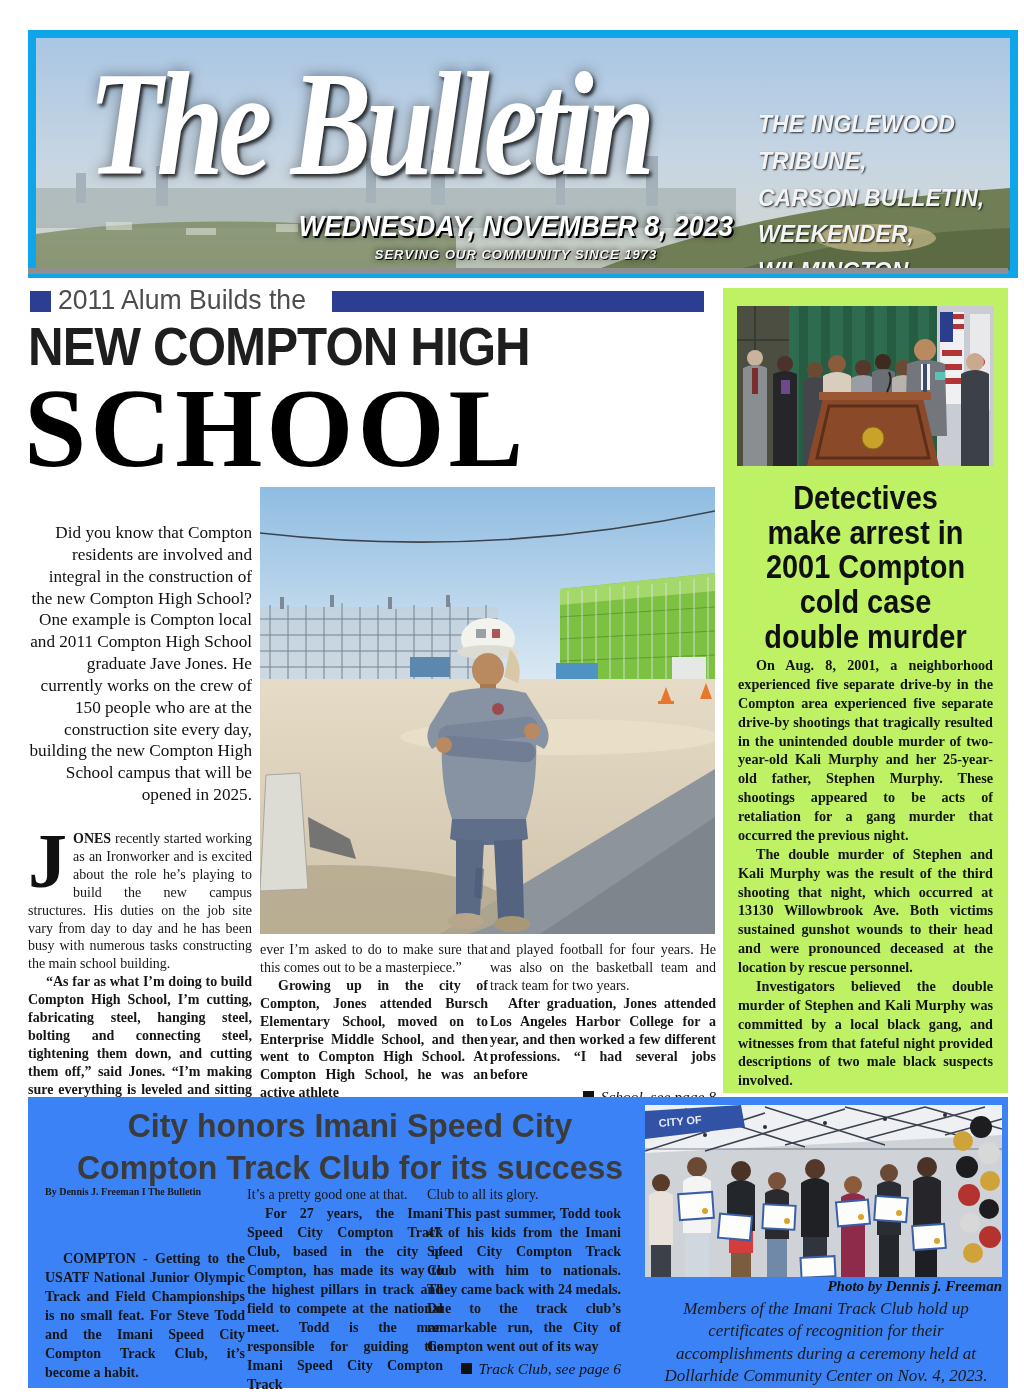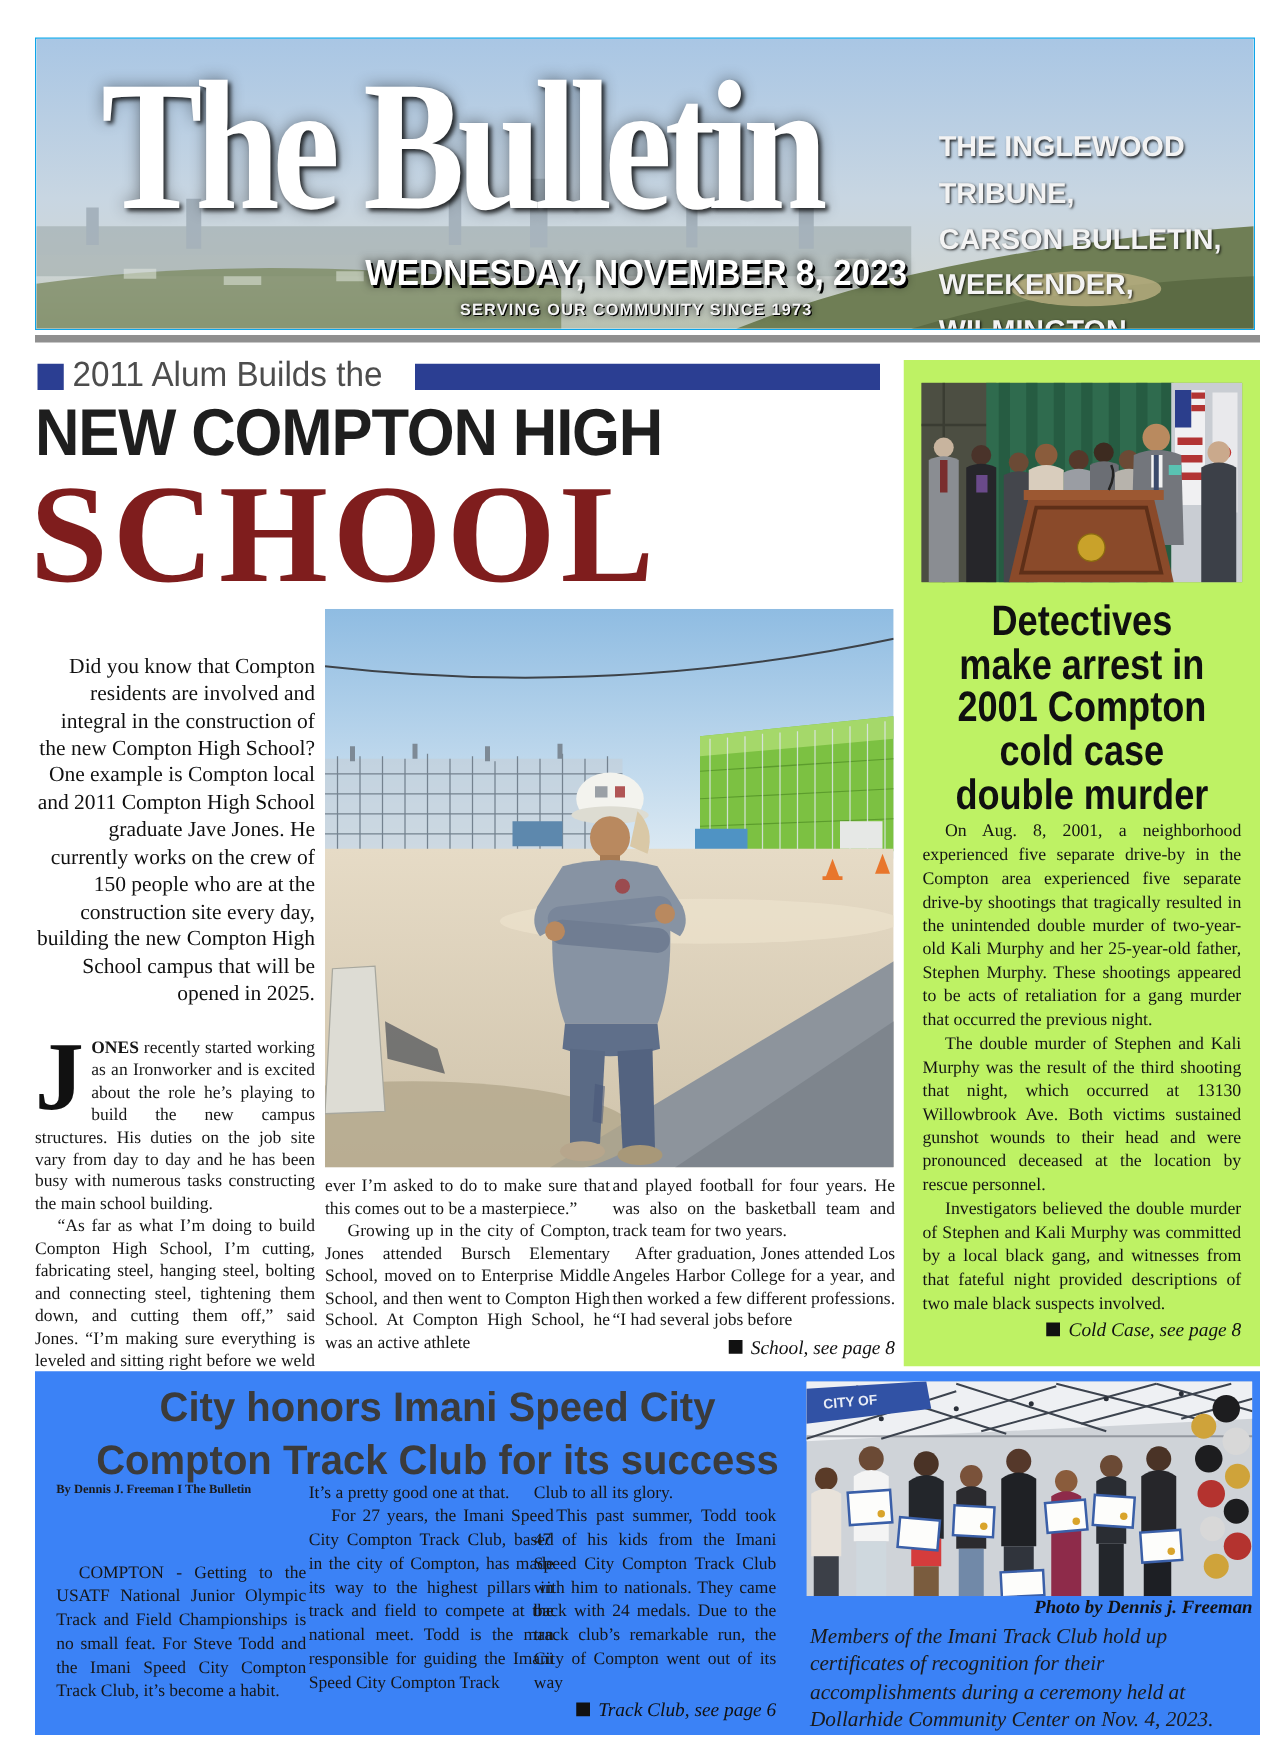--- a/index.html
+++ b/index.html
@@ -1,21 +1,21 @@
 <!DOCTYPE html>
 <html><head>
 <meta charset="utf-8">
 <style>
   html,body{margin:0;padding:0;background:#ffffff;}
   #page{position:relative;width:1024px;height:1400px;background:#ffffff;overflow:hidden;
         font-family:"Liberation Serif",serif;color:#141414;}
   .abs{position:absolute;}
 
   
-  .masthead{left:28px;top:30px;width:974px;height:232px;border:1px solid #0ea5e9;overflow:hidden;}
+  .masthead{left:28px;top:30px;width:974px;height:232px;border:8px solid #0ea5e9;overflow:hidden;font-style:italic;}
   .masthead svg{position:absolute;left:0;top:0;}
   .mast-title{position:absolute;left:52px;top:12px;font-family:"Liberation Serif",serif;
       font-weight:bold;font-size:148px;line-height:1;color:#ffffff;letter-spacing:-7px;
       transform:scaleX(.82);transform-origin:left top;
       text-shadow:3px 3px 4px rgba(0,0,0,.75),0 0 14px rgba(0,0,0,.45);}
   .mast-pubs{position:absolute;left:722px;top:68px;width:230px;font-family:"Liberation Sans",sans-serif;
       font-weight:bold;font-size:23px;line-height:1.6;color:#f3f3f3;
       text-shadow:1px 1px 2px rgba(0,0,0,.8);}
   .mast-date{position:absolute;left:170px;top:172px;width:620px;text-align:center;
       font-family:"Liberation Sans",sans-serif;font-weight:bold;font-size:29px;color:#ffffff;
@@ -28,26 +28,26 @@
 
   
   .kicker-sq{left:30px;top:291px;width:21px;height:21px;background:#2b3e92;}
   .kicker-label{left:58px;top:284px;font-family:"Liberation Sans",sans-serif;font-size:28px;
       color:#4d4d4d;transform:scaleX(.95);transform-origin:left top;white-space:nowrap;}
   .kicker-bar{left:332px;top:291px;width:372px;height:21px;background:#2b3e92;}
   .hl1{left:28px;top:320px;width:700px;font-family:"Liberation Sans",sans-serif;font-weight:bold;
       font-size:53px;line-height:1;color:#1e1e1e;letter-spacing:-1px;transform:scaleX(.93);
       transform-origin:left top;white-space:nowrap;}
   .hl2{left:24px;top:372px;font-family:"Liberation Serif",serif;font-weight:bold;font-size:112px;
-      line-height:1;color:#7f1d1d;letter-spacing:4px;white-space:nowrap;}
+      line-height:1;color:#000000;letter-spacing:4px;white-space:nowrap;}
 
   .col-left{left:28px;top:486px;width:224px;}
   .intro{font-size:17.2px;line-height:1.27;text-align:right;color:#101010;margin-top:36px;}
   .body-p{font-size:14px;line-height:1.28;text-align:justify;color:#161616;margin:0;}
-  .indent{text-indent:18px;}
+  .indent{text-indent:18px;font-weight:bold;}
   .dropcap-p{margin-top:24px;}
   .dropcap{float:left;font-size:78px;line-height:58px;font-weight:bold;padding:2px 6px 0 0;
       font-family:"Liberation Serif",serif;color:#111;}
   .boldlead{font-weight:bold;}
 
   .col-mid{left:260px;top:941px;width:228px;}
   .col-right{left:490px;top:941px;width:226px;}
   .jumpline{font-style:italic;font-size:15.5px;text-align:right;margin-top:4px;color:#111;}
   .sq-mark{display:inline-block;width:11px;height:11px;background:#111;margin-right:7px;}
 
@@ -70,21 +70,21 @@
   .bt-byline{position:absolute;left:17px;top:88px;width:200px;font-weight:bold;font-size:10px;
       line-height:1.35;color:#1a1a1a;}
   .bt-col1{position:absolute;left:17px;top:152px;width:200px;}
   .bt-col2{position:absolute;left:219px;top:88px;width:196px;}
   .bt-col3{position:absolute;left:399px;top:88px;width:194px;}
   .bt-col1 p,.bt-col2 p,.bt-col3 p{font-size:14px;line-height:1.36;text-align:justify;margin:0;color:#161616;}
   .bt-photo{position:absolute;left:617px;top:8px;width:357px;height:172px;overflow:hidden;}
   .bt-credit{position:absolute;left:617px;top:181px;width:357px;text-align:right;
       font-weight:bold;font-style:italic;font-size:15px;color:#111;}
   .bt-caption{position:absolute;left:620px;top:201px;width:356px;font-style:italic;
-      font-size:17px;line-height:1.32;color:#1a1a1a;}
+      font-size:17px;line-height:1.32;color:#1a1a1a;text-align:center;}
 </style>
 </head>
 <body>
 
 <div id="page">
 
   <div class="abs masthead">
     <svg width="974" height="232" viewBox="0 0 974 232">
       <defs>
         <linearGradient id="sky" x1="0" y1="0" x2="0" y2="1">

